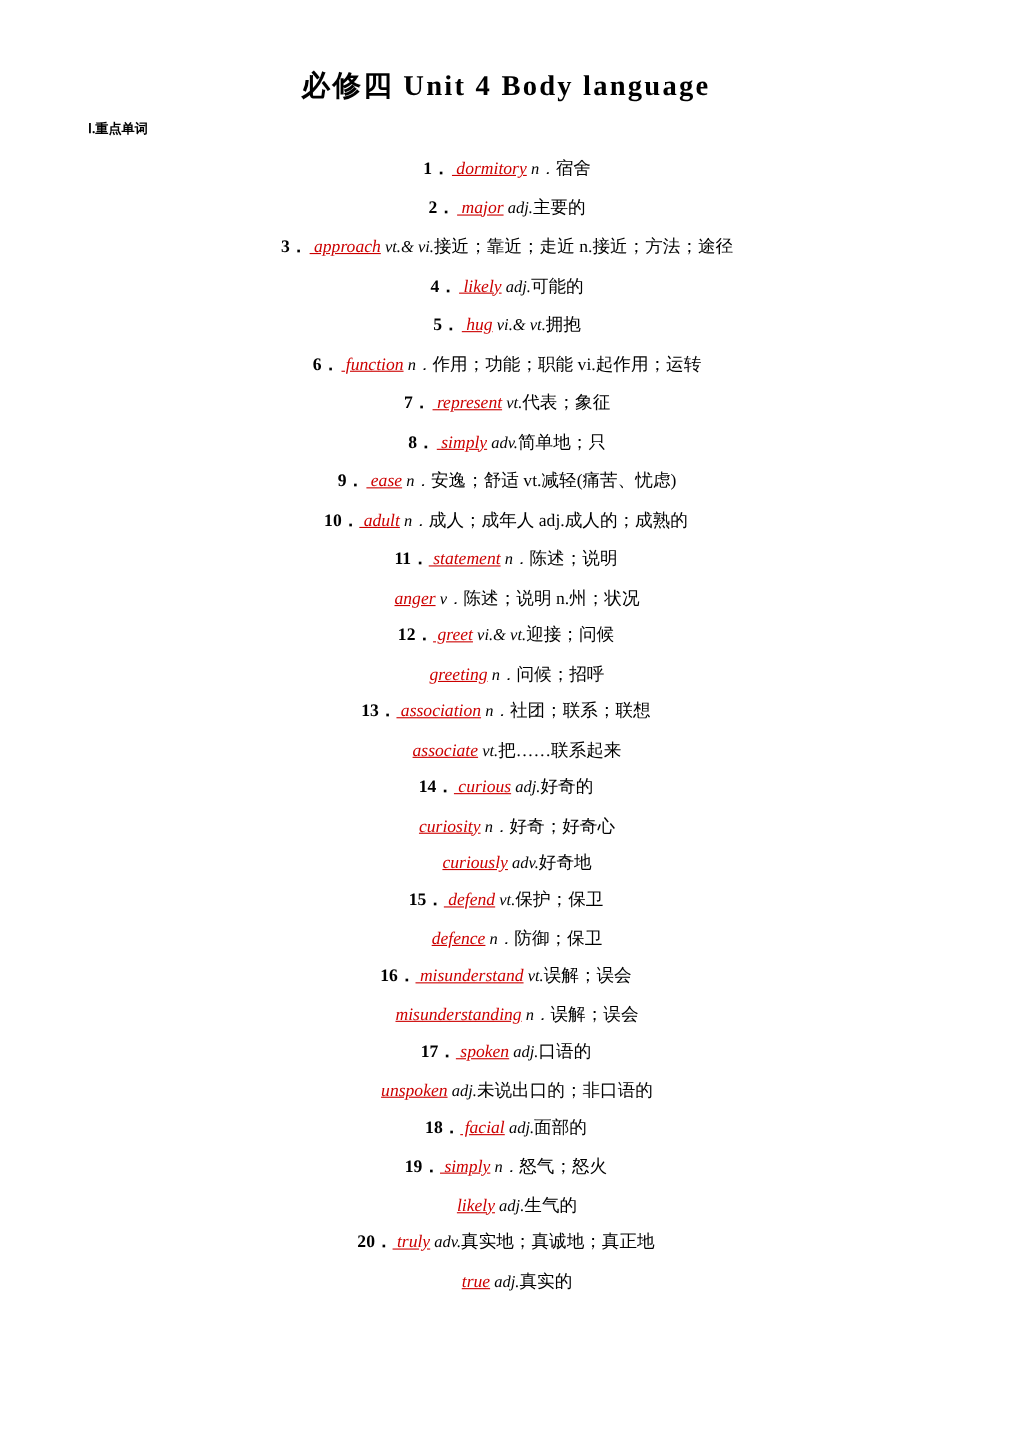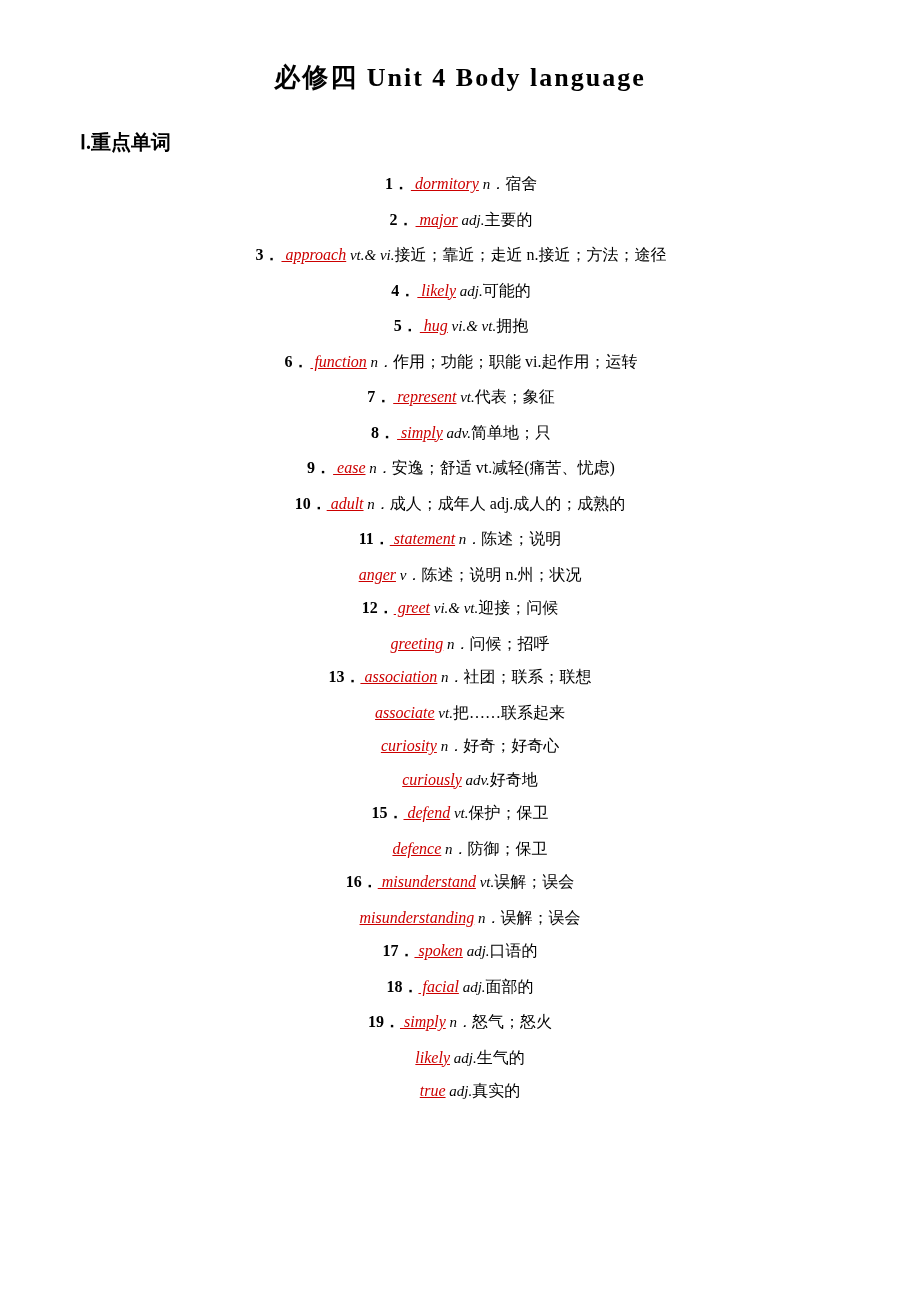--- a/index.html
+++ b/index.html
@@ -13,25 +13,25 @@
       font-size: 16px;
       color: #000000;
       padding: 60px 80px;
       width: 920px;
       min-height: 1302px;
     }
     .page-title {
       text-align: center;
       font-size: 26px;
       font-weight: bold;
-      margin-bottom: 34px;
+      margin-bottom: 14px;
       letter-spacing: 2px;
     }
     .section-heading {
-      font-size: 20px;
+      font-size: 12px;
       font-weight: bold;
       margin-bottom: 14px;
     }
     .word-list {
       list-style: none;
       padding: 0;
     }
     .word-item {
       margin-bottom: 8px;
       line-height: 1.7;
@@ -79,24 +79,27 @@
     <li class="word-item"><span class="word-num">7．</span><span class="en-word"> represent</span><span class="pos"> vt.</span><span class="cn-text">代表；象征</span></li>
     <li class="word-item"><span class="word-num">8．</span><span class="en-word"> simply</span><span class="pos"> adv.</span><span class="cn-text">简单地；只</span></li>
     <li class="word-item"><span class="word-num">9．</span><span class="en-word"> ease</span><span class="pos"> n．</span><span class="cn-text">安逸；舒适 vt.减轻(痛苦、忧虑)</span></li>
     <li class="word-item"><span class="word-num">10．</span><span class="en-word"> adult</span><span class="pos"> n．</span><span class="cn-text">成人；成年人 adj.成人的；成熟的</span></li>
     <li class="word-item"><span class="word-num">11．</span><span class="en-word"> statement</span><span class="pos"> n．</span><span class="cn-text">陈述；说明</span></li>
     <li class="word-item sub"><span class="en-word"> anger</span><span class="pos"> v．</span><span class="cn-text">陈述；说明 n.州；状况</span></li>
     <li class="word-item"><span class="word-num">12．</span><span class="en-word"> greet</span><span class="pos"> vi.&amp; vt.</span><span class="cn-text">迎接；问候</span></li>
     <li class="word-item sub"><span class="en-word"> greeting</span><span class="pos"> n．</span><span class="cn-text">问候；招呼</span></li>
     <li class="word-item"><span class="word-num">13．</span><span class="en-word"> association</span><span class="pos"> n．</span><span class="cn-text">社团；联系；联想</span></li>
     <li class="word-item sub"><span class="en-word"> associate</span><span class="pos"> vt.</span><span class="cn-text">把……联系起来</span></li>
+    <li class="word-item"><span class="word-num">14．</span><span class="en-word"> curious</span><span class="pos"> adj.</span><span class="cn-text">好奇的</span></li>
     <li class="word-item sub"><span class="en-word"> curiosity</span><span class="pos"> n．</span><span class="cn-text">好奇；好奇心</span></li>
     <li class="word-item sub"><span class="en-word"> curiously</span><span class="pos"> adv.</span><span class="cn-text">好奇地</span></li>
     <li class="word-item"><span class="word-num">15．</span><span class="en-word"> defend</span><span class="pos"> vt.</span><span class="cn-text">保护；保卫</span></li>
     <li class="word-item sub"><span class="en-word"> defence</span><span class="pos"> n．</span><span class="cn-text">防御；保卫</span></li>
     <li class="word-item"><span class="word-num">16．</span><span class="en-word"> misunderstand</span><span class="pos"> vt.</span><span class="cn-text">误解；误会</span></li>
     <li class="word-item sub"><span class="en-word"> misunderstanding</span><span class="pos"> n．</span><span class="cn-text">误解；误会</span></li>
     <li class="word-item"><span class="word-num">17．</span><span class="en-word"> spoken</span><span class="pos"> adj.</span><span class="cn-text">口语的</span></li>
+    <li class="word-item sub"><span class="en-word"> unspoken</span><span class="pos"> adj.</span><span class="cn-text">未说出口的；非口语的</span></li>
     <li class="word-item"><span class="word-num">18．</span><span class="en-word"> facial</span><span class="pos"> adj.</span><span class="cn-text">面部的</span></li>
     <li class="word-item"><span class="word-num">19．</span><span class="en-word"> simply</span><span class="pos"> n．</span><span class="cn-text">怒气；怒火</span></li>
     <li class="word-item sub"><span class="en-word"> likely</span><span class="pos"> adj.</span><span class="cn-text">生气的</span></li>
+    <li class="word-item"><span class="word-num">20．</span><span class="en-word"> truly</span><span class="pos"> adv.</span><span class="cn-text">真实地；真诚地；真正地</span></li>
     <li class="word-item sub"><span class="en-word"> true</span><span class="pos"> adj.</span><span class="cn-text">真实的</span></li>
   </ul>
 
 </body></html>

